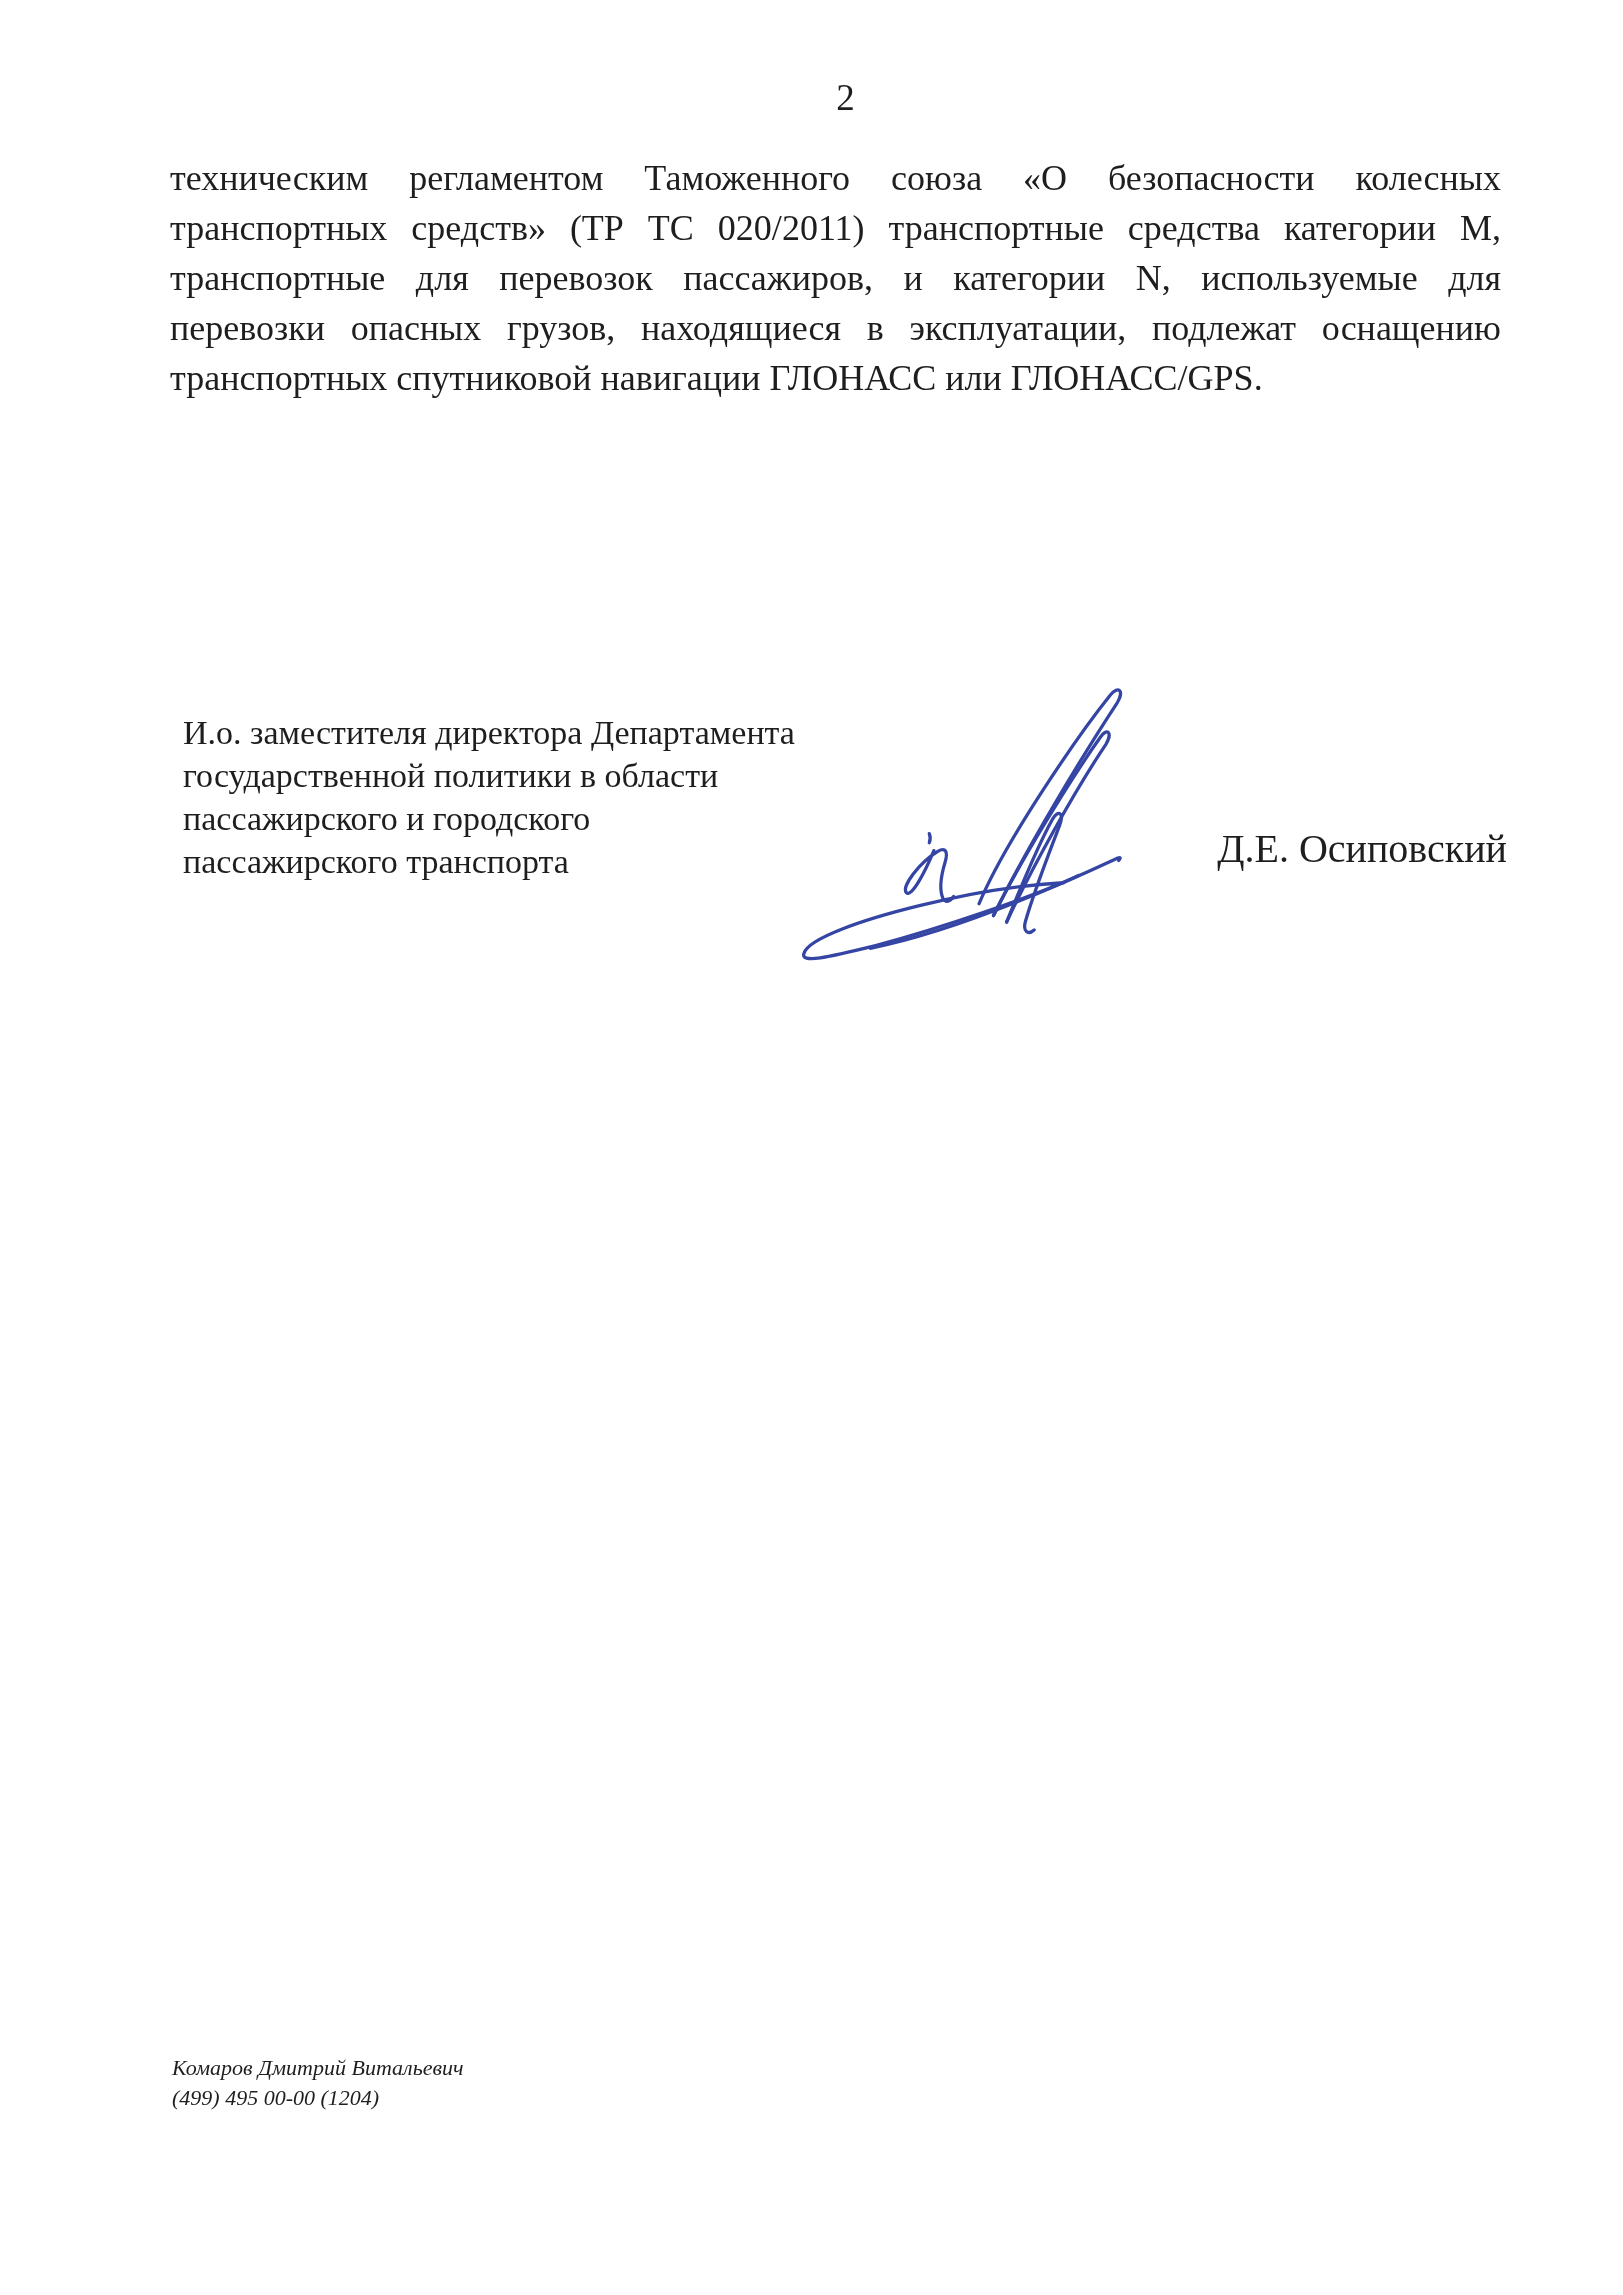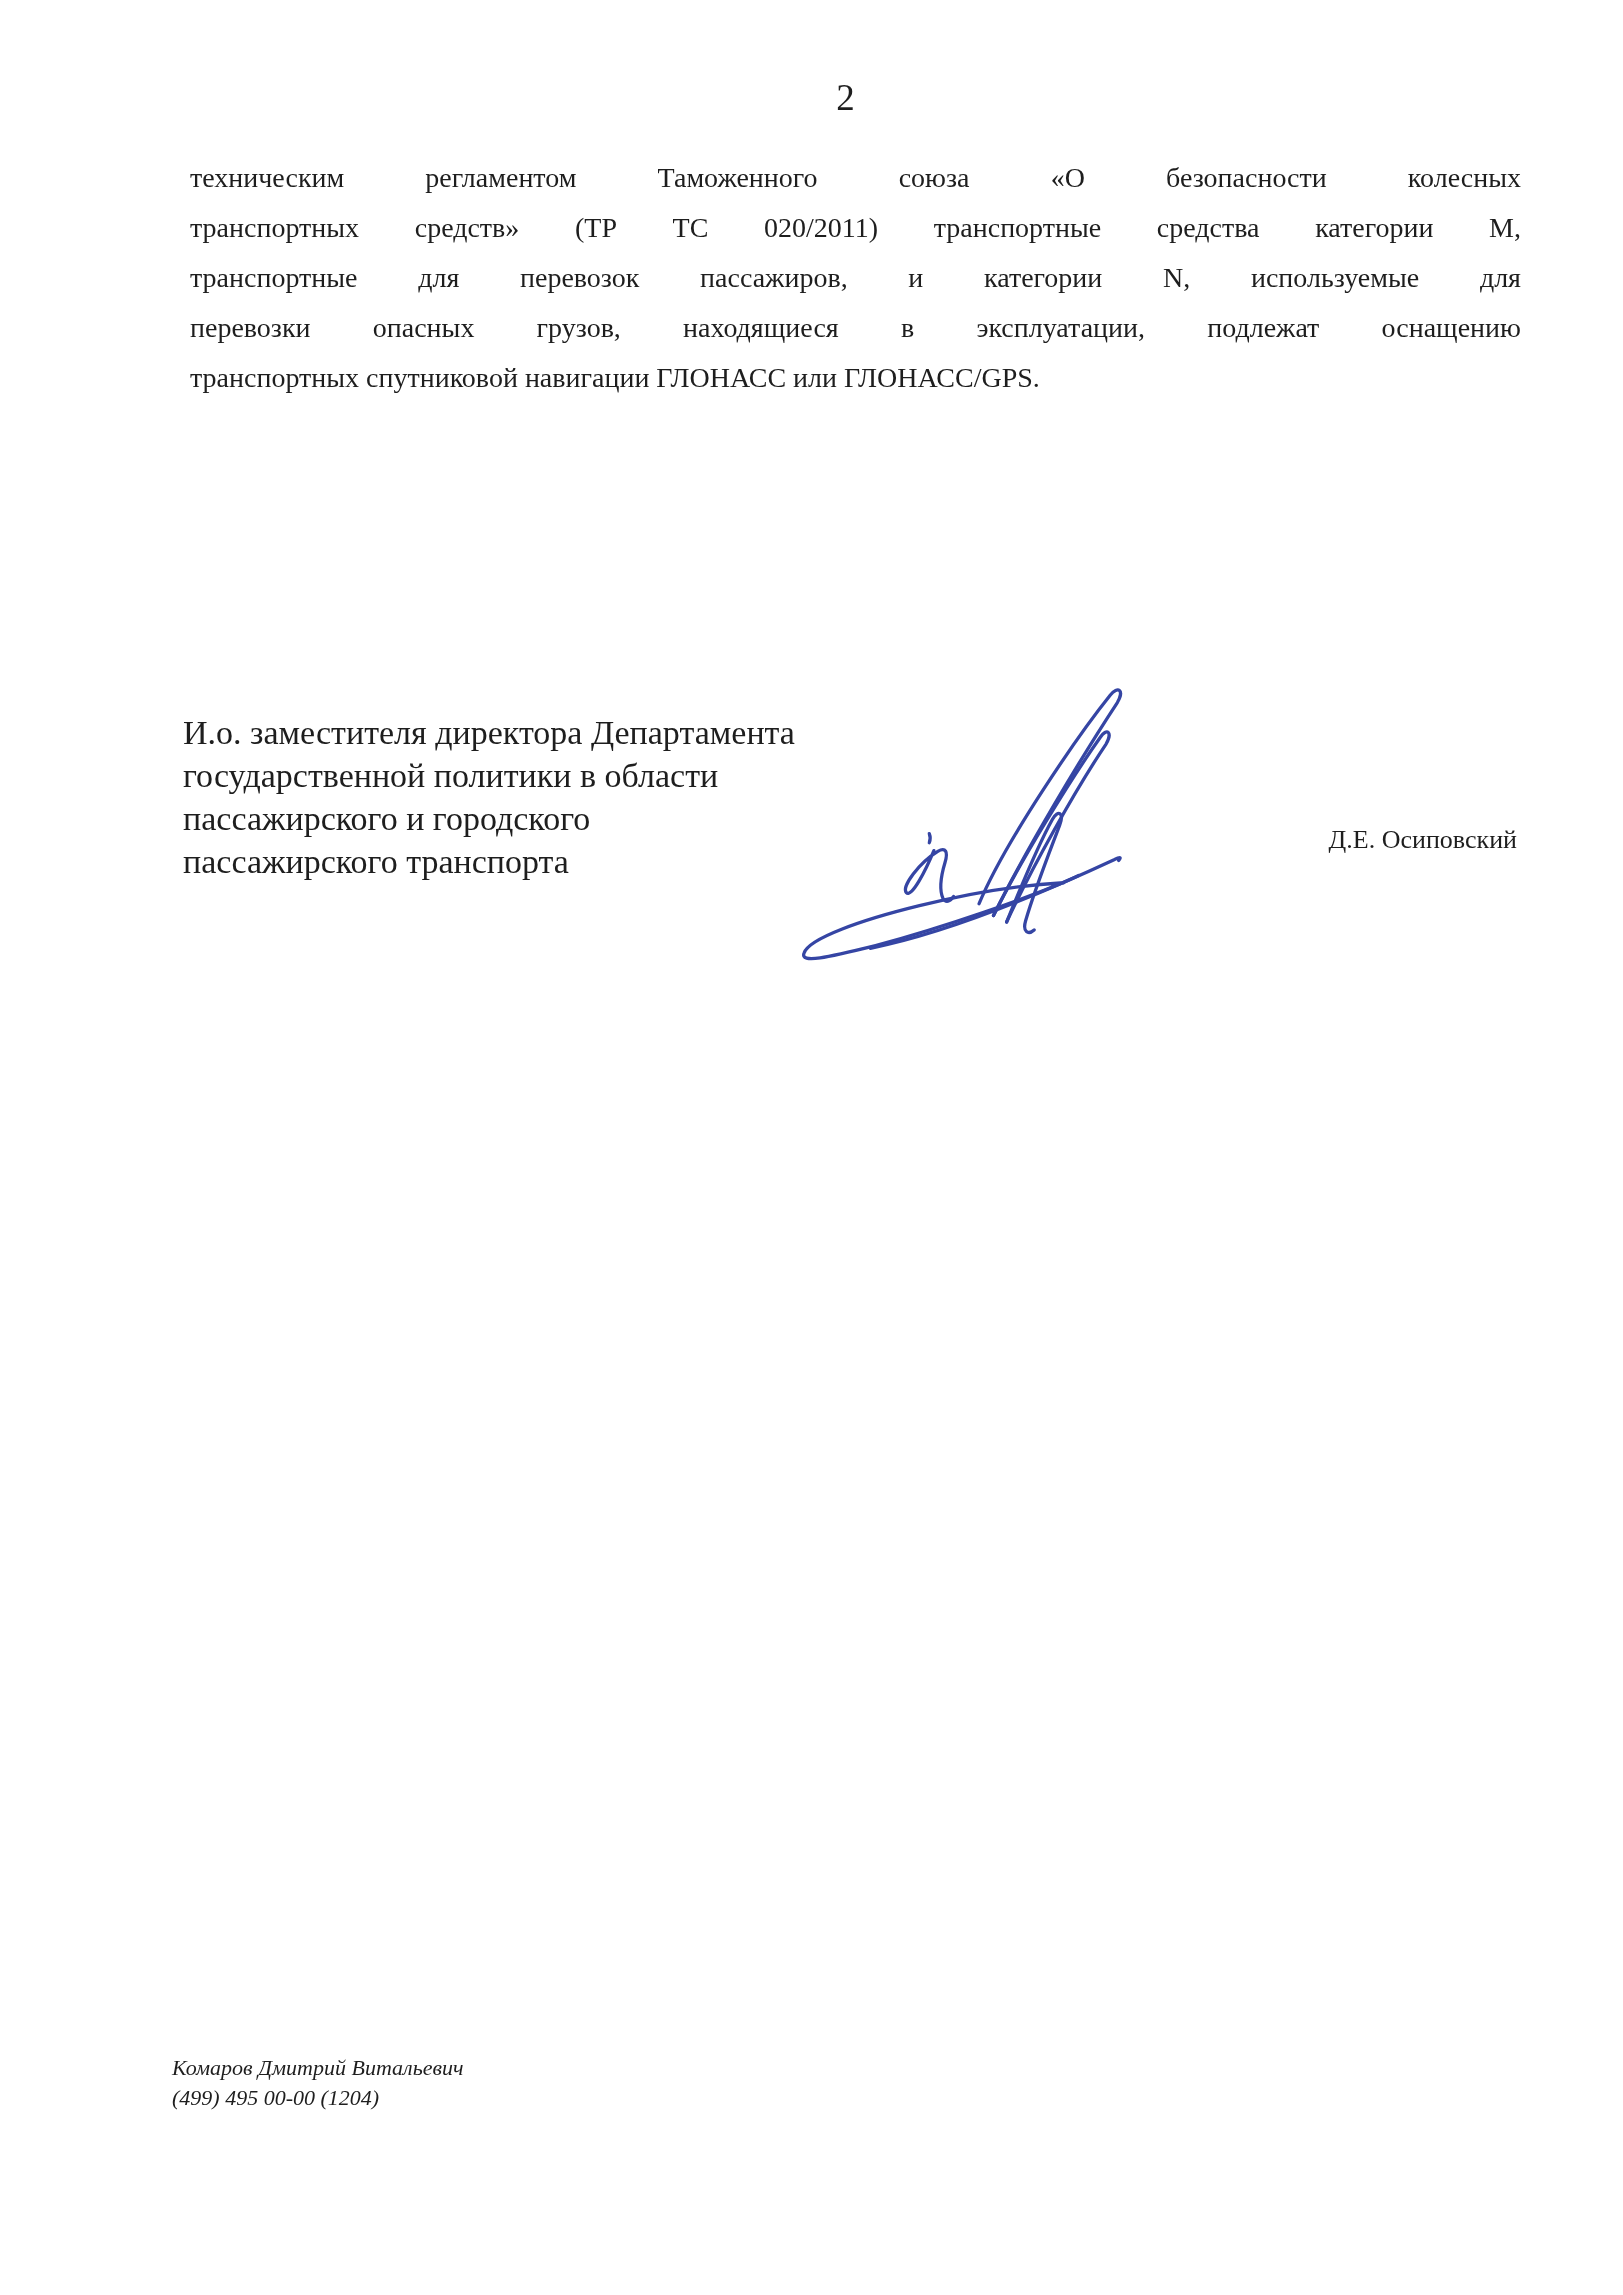--- a/index.html
+++ b/index.html
@@ -17,23 +17,23 @@
     top: 76px;
     left: 0;
     width: 100%;
     text-align: center;
     font-size: 37px;
     transform: translateX(34px);
   }
   .paragraph {
     position: absolute;
     top: 153px;
-    left: 190px;
+    left: 170px;
     width: 1331px;
-    font-size: 28px;
+    font-size: 36px;
     line-height: 50px;
   }
   .pline {
     text-align: justify;
     text-align-last: justify;
     white-space: nowrap;
   }
   .pline.last {
     text-align-last: left;
   }
@@ -49,22 +49,22 @@
   .signature-svg {
     position: absolute;
     left: 772px;
     top: 656px;
     width: 367px;
     height: 308px;
   }
   .sign-name {
     position: absolute;
     top: 825px;
-    right: 106px;
-    font-size: 26px;
+    right: 116px;
+    font-size: 40px;
     text-align: right;
   }
   .footer {
     position: absolute;
     top: 2053px;
     left: 172px;
     font-size: 22px;
     line-height: 30px;
     font-style: italic;
   }

